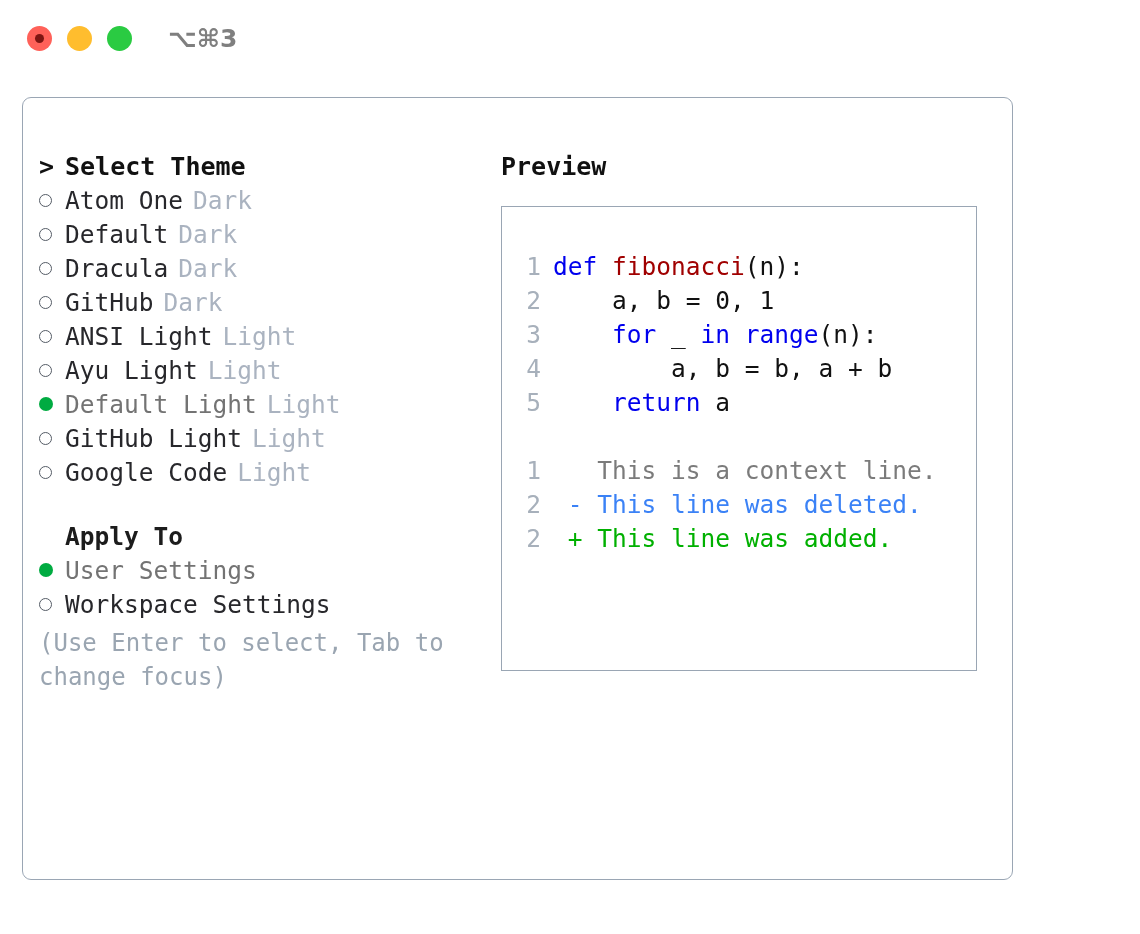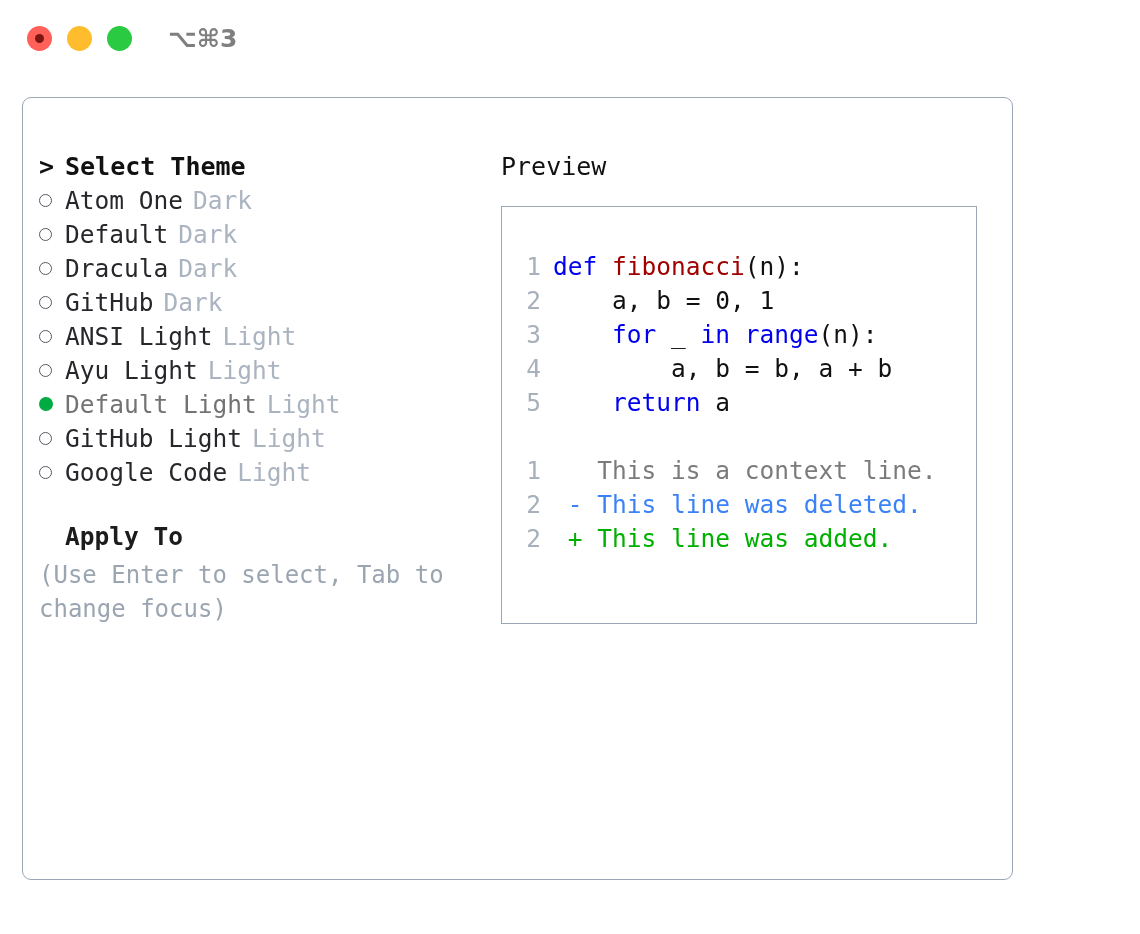--- a/index.html
+++ b/index.html
@@ -148,28 +148,28 @@
 
   
   #right-col {
     position: absolute;
     left: 478px;
     top: 52px;
     width: 500px;
   }
   #preview-title {
     font-size: 25px;
-    font-weight: normal;
+    font-weight: bold;
     color: #111111;
     line-height: 34px;
   }
   #preview-box {
     margin-top: 22px;
     width: 476px;
-    height: 418px;
+    height: 465px;
     border: 1.6px solid #9aa6b4;
     box-sizing: border-box;
     background: #ffffff;
     position: relative;
   }
   #code {
     position: absolute;
     left: 17px;
     top: 43px;
     font-size: 24.5px;
@@ -223,20 +223,24 @@
           <div class="row"><span class="marker"><span class="dot-hollow"></span></span><span class="label">Ayu Light</span><span class="badge">Light</span></div>
           <div class="row selected"><span class="marker"><span class="dot-filled"></span></span><span class="label">Default Light</span><span class="badge">Light</span></div>
           <div class="row"><span class="marker"><span class="dot-hollow"></span></span><span class="label">GitHub Light</span><span class="badge">Light</span></div>
           <div class="row"><span class="marker"><span class="dot-hollow"></span></span><span class="label">Google Code</span><span class="badge">Light</span></div>
         </div>
 
       <div class="spacer-sm"></div>
 
       <div class="row section-title">Apply To</div>
 
+      <div id="apply-list">
+          <div class="row selected"><span class="marker"><span class="dot-filled"></span></span><span class="label">User Settings</span></div>
+          <div class="row"><span class="marker"><span class="dot-hollow"></span></span><span class="label">Workspace Settings</span></div>
+        </div>
 
       <div id="hint">(Use Enter to select, Tab to change focus)</div>
     </div>
 
     <div id="right-col">
       <div id="preview-title">Preview</div>
       <div id="preview-box">
         <div id="code"><span class="cl"><span class="ln">1</span><span class="kw">def</span><span class="pl"> </span><span class="fn">fibonacci</span><span class="pl">(n):</span></span><span class="cl"><span class="ln">2</span><span class="pl">    a, b = 0, 1</span></span><span class="cl"><span class="ln">3</span><span class="pl">    </span><span class="kw">for</span><span class="pl"> _ </span><span class="kw">in</span><span class="pl"> </span><span class="kw">range</span><span class="pl">(n):</span></span><span class="cl"><span class="ln">4</span><span class="pl">        a, b = b, a + b</span></span><span class="cl"><span class="ln">5</span><span class="pl">    </span><span class="kw">return</span><span class="pl"> a</span></span><span class="blank"></span><span class="cl"><span class="ln">1</span><span class="ctx">   This is a context line.</span></span><span class="cl"><span class="ln">2</span><span class="del"> - This line was deleted.</span></span><span class="cl"><span class="ln">2</span><span class="add"> + This line was added.</span></span></div>
       </div>
     </div>

